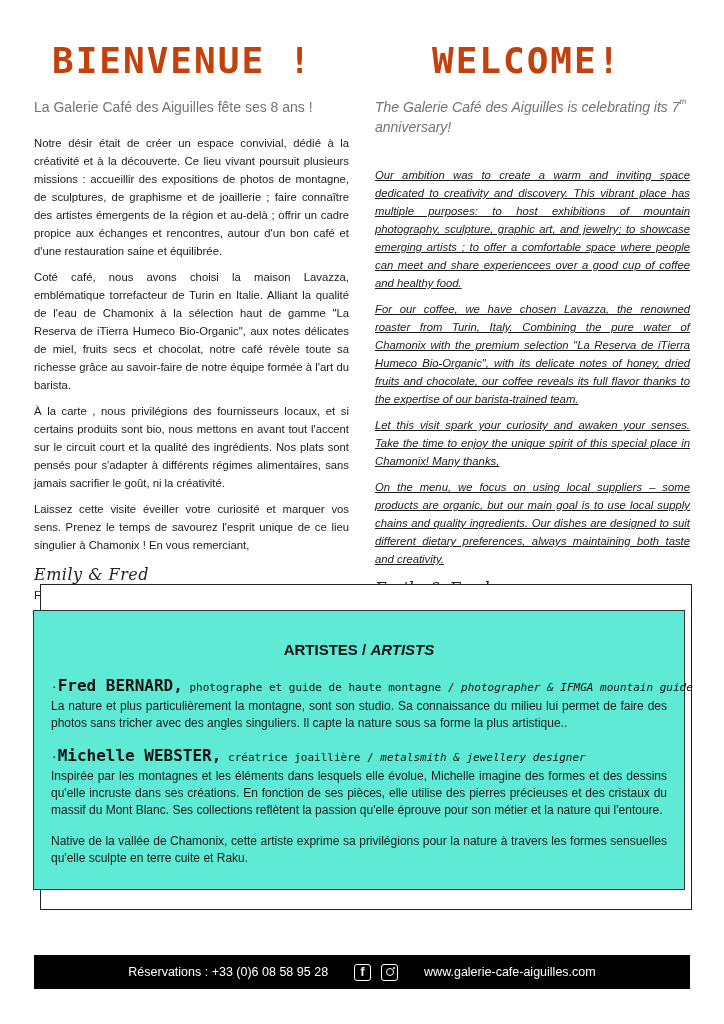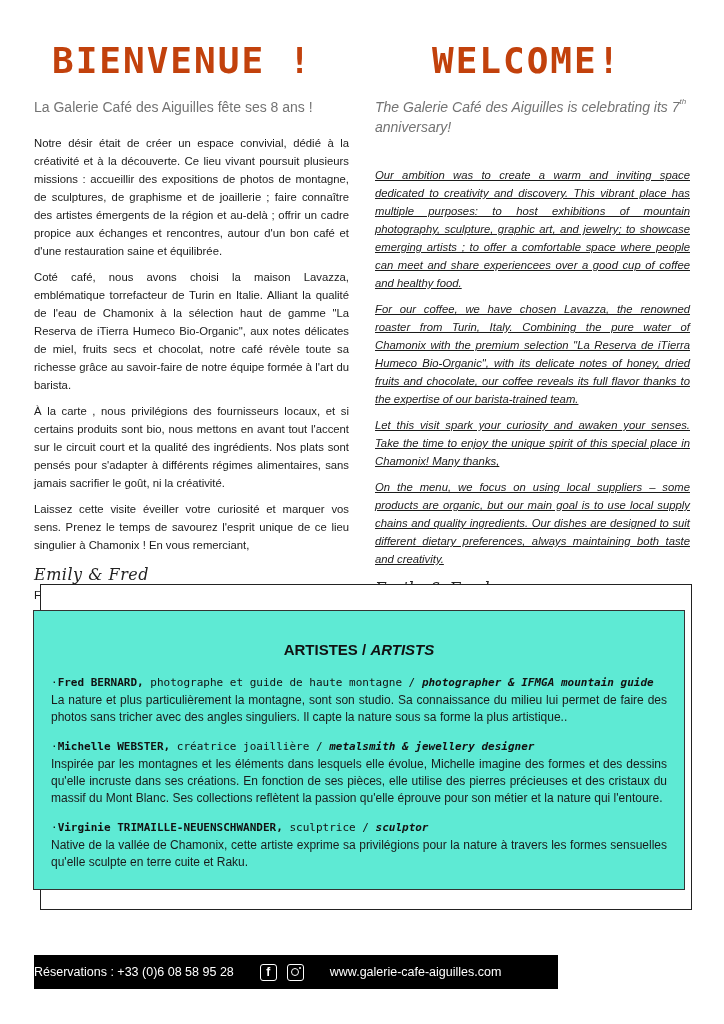--- a/index.html
+++ b/index.html
@@ -77,38 +77,39 @@
   .artists-heading .it { font-style: italic; }
 
   .artist { margin-bottom: 14px; }
   .artist-line {
     font-family: "DejaVu Sans Mono", monospace;
     font-size: 11px;
     color: #111;
     white-space: nowrap;
     margin-bottom: 3px;
   }
-  .artist-line .name { font-weight: bold; font-size: 11px; }
-  .artist-line .role-en { font-style: italic; font-weight: bold; }
+  .artist-line .name { font-weight: bold; font-size: 16px; }
+  .artist-line .role-en { font-style: italic; }
   .artist-desc {
     font-family: "Liberation Sans", sans-serif;
     font-size: 12px;
     line-height: 17px;
     color: #1a1a1a;
     text-align: justify;
   }
 
   .footer {
     position: absolute;
     left: 34px; top: 955px;
-    width: 524px; height: 34px;
+    width: 656px; height: 34px;
     background: #000;
     color: #fff;
     display: flex;
     align-items: center;
+    justify-content: center;
     gap: 10px;
     font-size: 12.5px;
   }
   .footer .sep { width: 6px; }
   .social-icon {
     width: 17px; height: 17px;
     border: 1.5px solid #fff;
     border-radius: 3px;
     display: inline-flex;
     align-items: center;
@@ -176,23 +177,20 @@
   </div>
 
   <div class="artist">
     <div class="artist-line">
       <span>·</span><span class="name">Michelle WEBSTER,</span><span> créatrice joaillière / </span><span class="role-en">metalsmith &amp; jewellery designer</span>
     </div>
     <div class="artist-desc">Inspirée par les montagnes et les éléments dans lesquels elle évolue, Michelle imagine des formes et des dessins qu'elle incruste dans ses créations. En fonction de ses pièces, elle utilise des pierres précieuses et des cristaux du massif du Mont Blanc. Ses collections reflètent la passion qu'elle éprouve pour son métier et la nature qui l'entoure.</div>
   </div>
 
   <div class="artist">
-    <div class="artist-line">
-      <span>·</span><span class="name">Virginie TRIMAILLE-NEUENSCHWANDER,</span><span> sculptrice / </span><span class="role-en">sculptor</span>
-    </div>
     <div class="artist-desc">Native de la vallée de Chamonix, cette artiste exprime sa privilégions pour la nature à travers les formes sensuelles qu'elle sculpte en terre cuite et Raku.</div>
   </div>
 </div>
 
 <div class="footer">
   <span>Réservations : +33 (0)6 08 58 95 28</span>
   <span class="sep"></span>
   <span class="social-icon">
       <span>f</span>
     </span>

